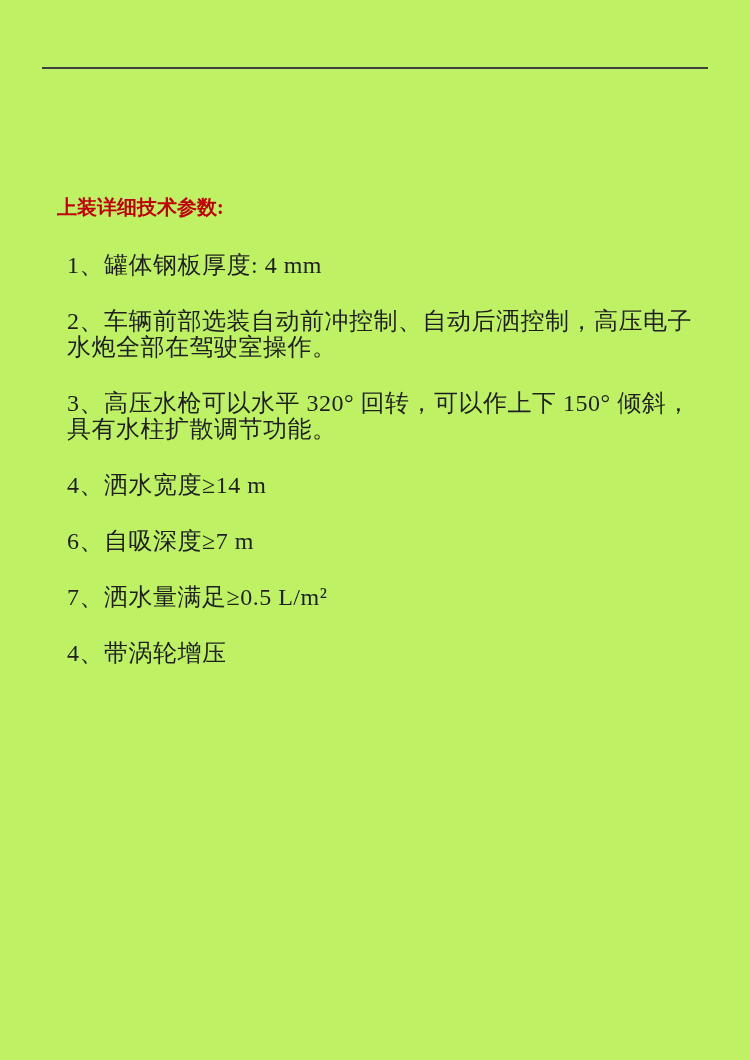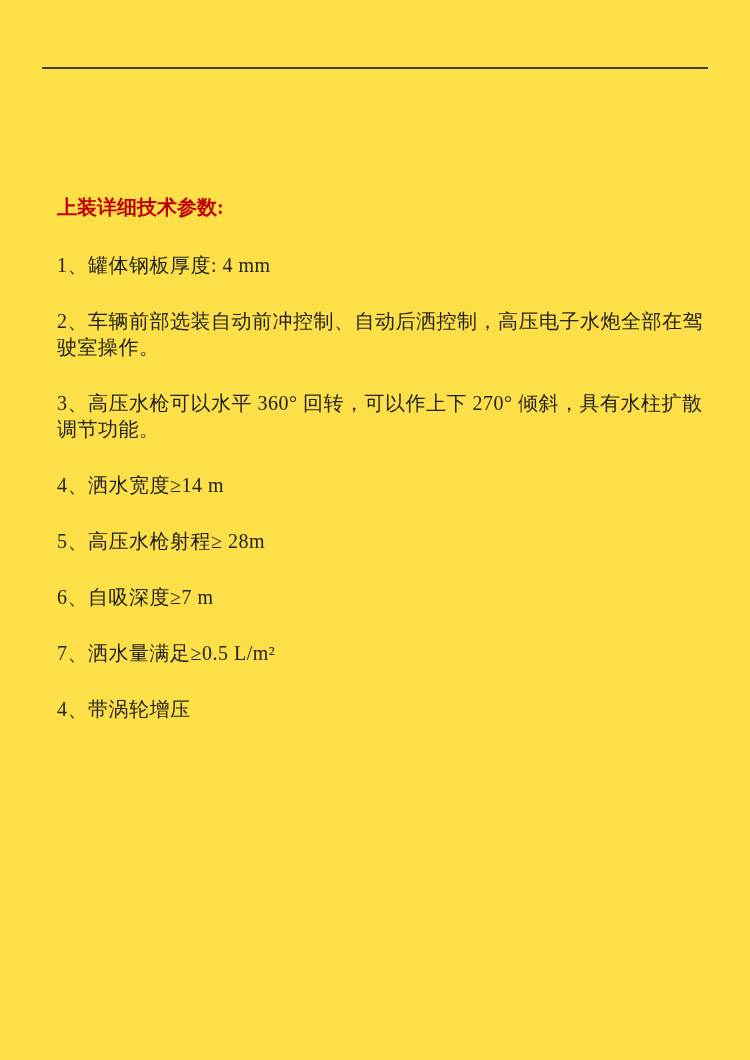--- a/index.html
+++ b/index.html
@@ -11,21 +11,21 @@
     width: 750px;
     height: 1060px;
     font-family: "Liberation Serif", "DejaVu Serif", serif;
     color: #1f1f1f;
     overflow: hidden;
     box-sizing: border-box;
   }
   .page {
     width: 750px;
     height: 1060px;
-    background: #fde047;
+    background: #bef264;
     box-sizing: border-box;
     padding-top: 67px;
   }
   .header-rule {
     margin: 0 40px 0 42px;
     width: 666px;
     height: 2px;
     background: #404040;
     border: none;
   }
@@ -34,41 +34,40 @@
     padding-right: 45px;
   }
   .doc-heading {
     margin: 125px 0 32px 0;
     font-size: 20px;
     line-height: 26px;
     font-weight: bold;
     color: #c00000;
   }
   .doc-item {
-    margin: 0 0 30px 0;
-    font-size: 20px;
+    margin: 0 0 30px 10px;
+    font-size: 24px;
     line-height: 26px;
     color: #1f1f1f;
     letter-spacing: 0.5px;
   }
 </style>
 </head>
 <body>
 
 <div class="page">
 
   <hr class="header-rule">
 
   <div class="content">
 
     <div class="doc-heading">上装详细技术参数:</div>
 
     <div class="doc-item">1、罐体钢板厚度: 4 mm</div>
     <div class="doc-item">2、车辆前部选装自动前冲控制、自动后洒控制，高压电子水炮全部在驾驶室操作。</div>
-    <div class="doc-item">3、高压水枪可以水平 360° 回转，可以作上下 270° 倾斜，具有水柱扩散调节功能。</div>
+    <div class="doc-item">3、高压水枪可以水平 320° 回转，可以作上下 150° 倾斜，具有水柱扩散调节功能。</div>
     <div class="doc-item">4、洒水宽度≥14 m</div>
-    <div class="doc-item">5、高压水枪射程≥ 28m</div>
     <div class="doc-item">6、自吸深度≥7 m</div>
     <div class="doc-item">7、洒水量满足≥0.5 L/m²</div>
     <div class="doc-item">4、带涡轮增压</div>
 
   </div>
 </div>
 
 </body></html>

